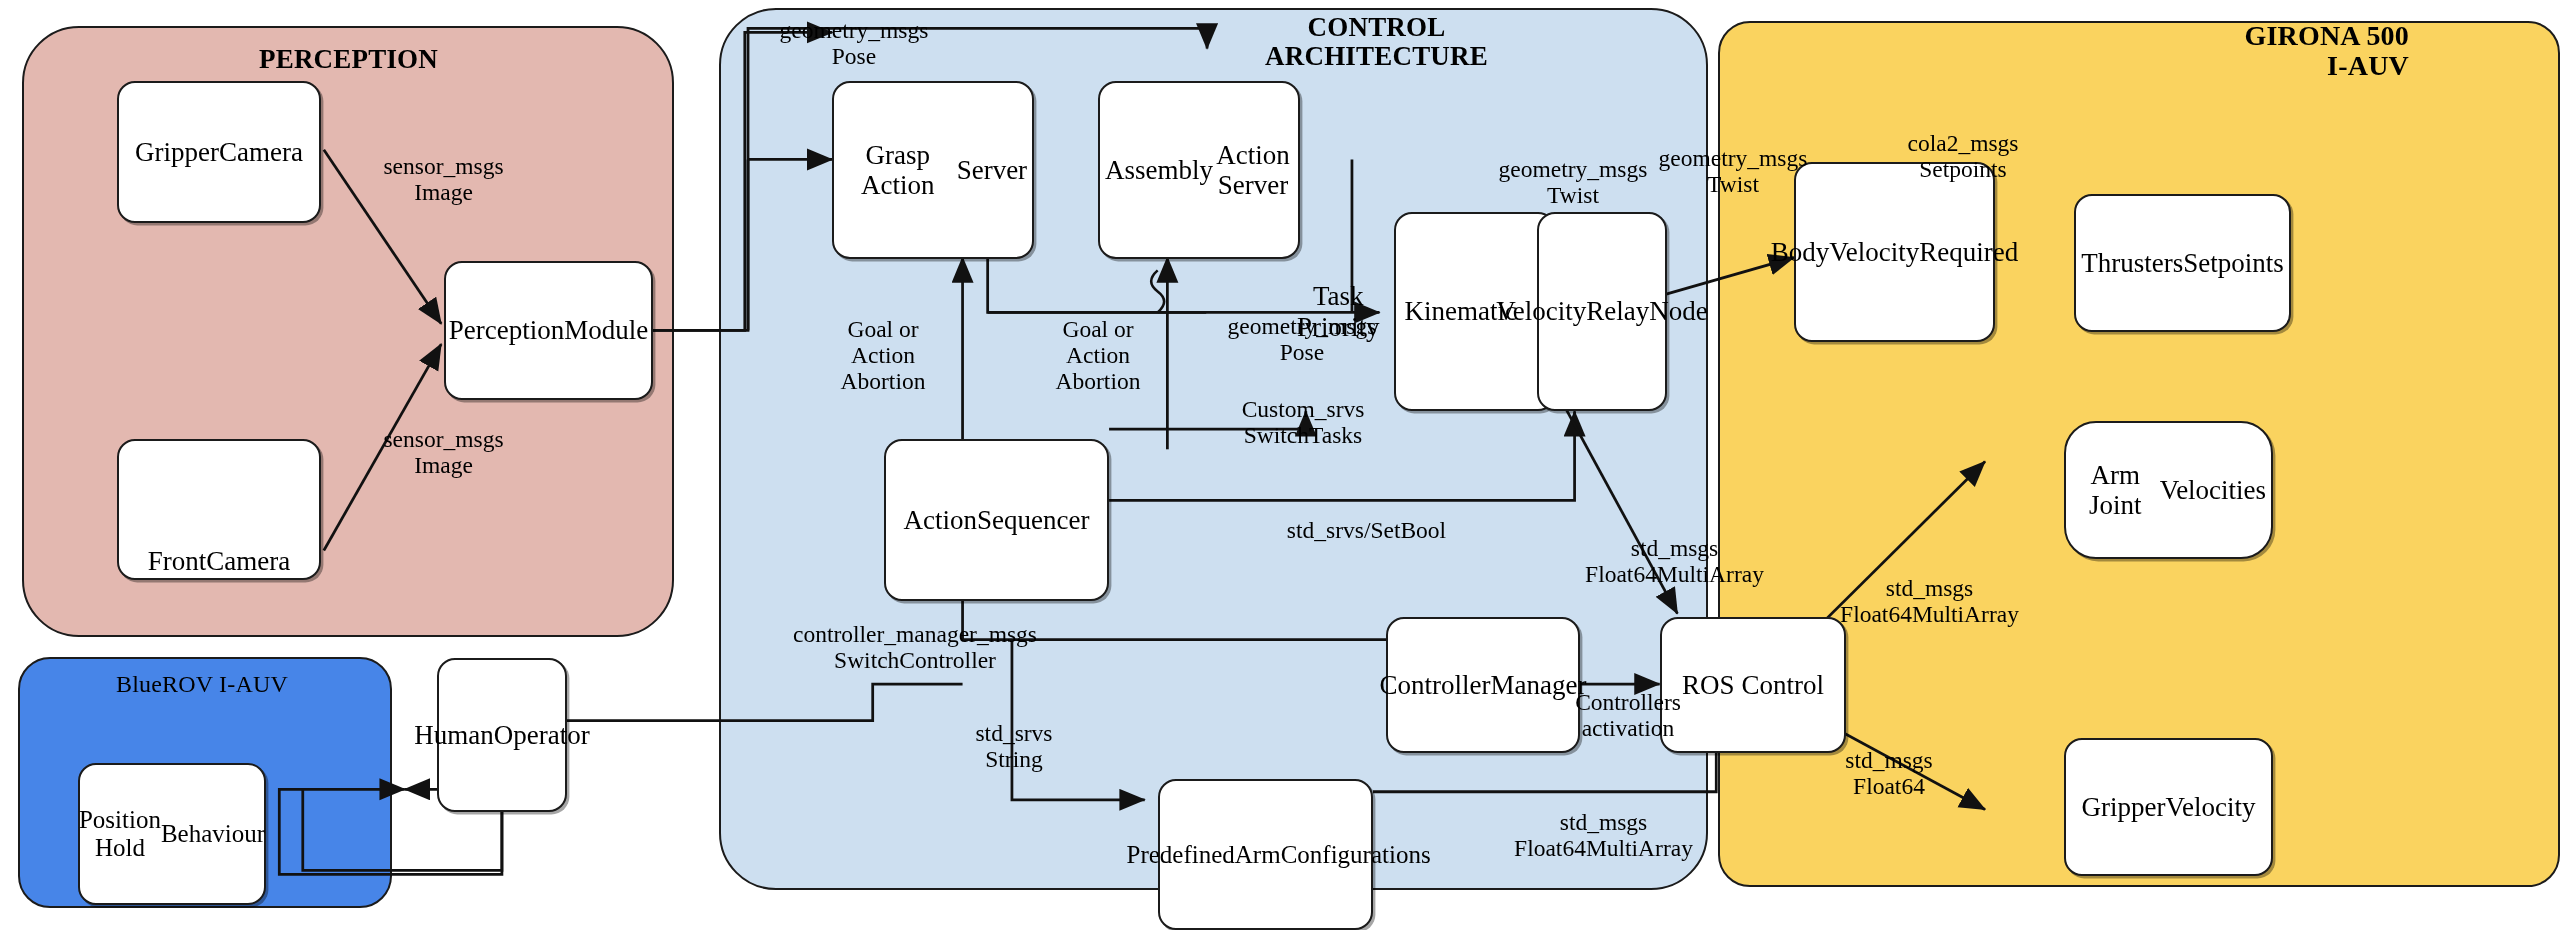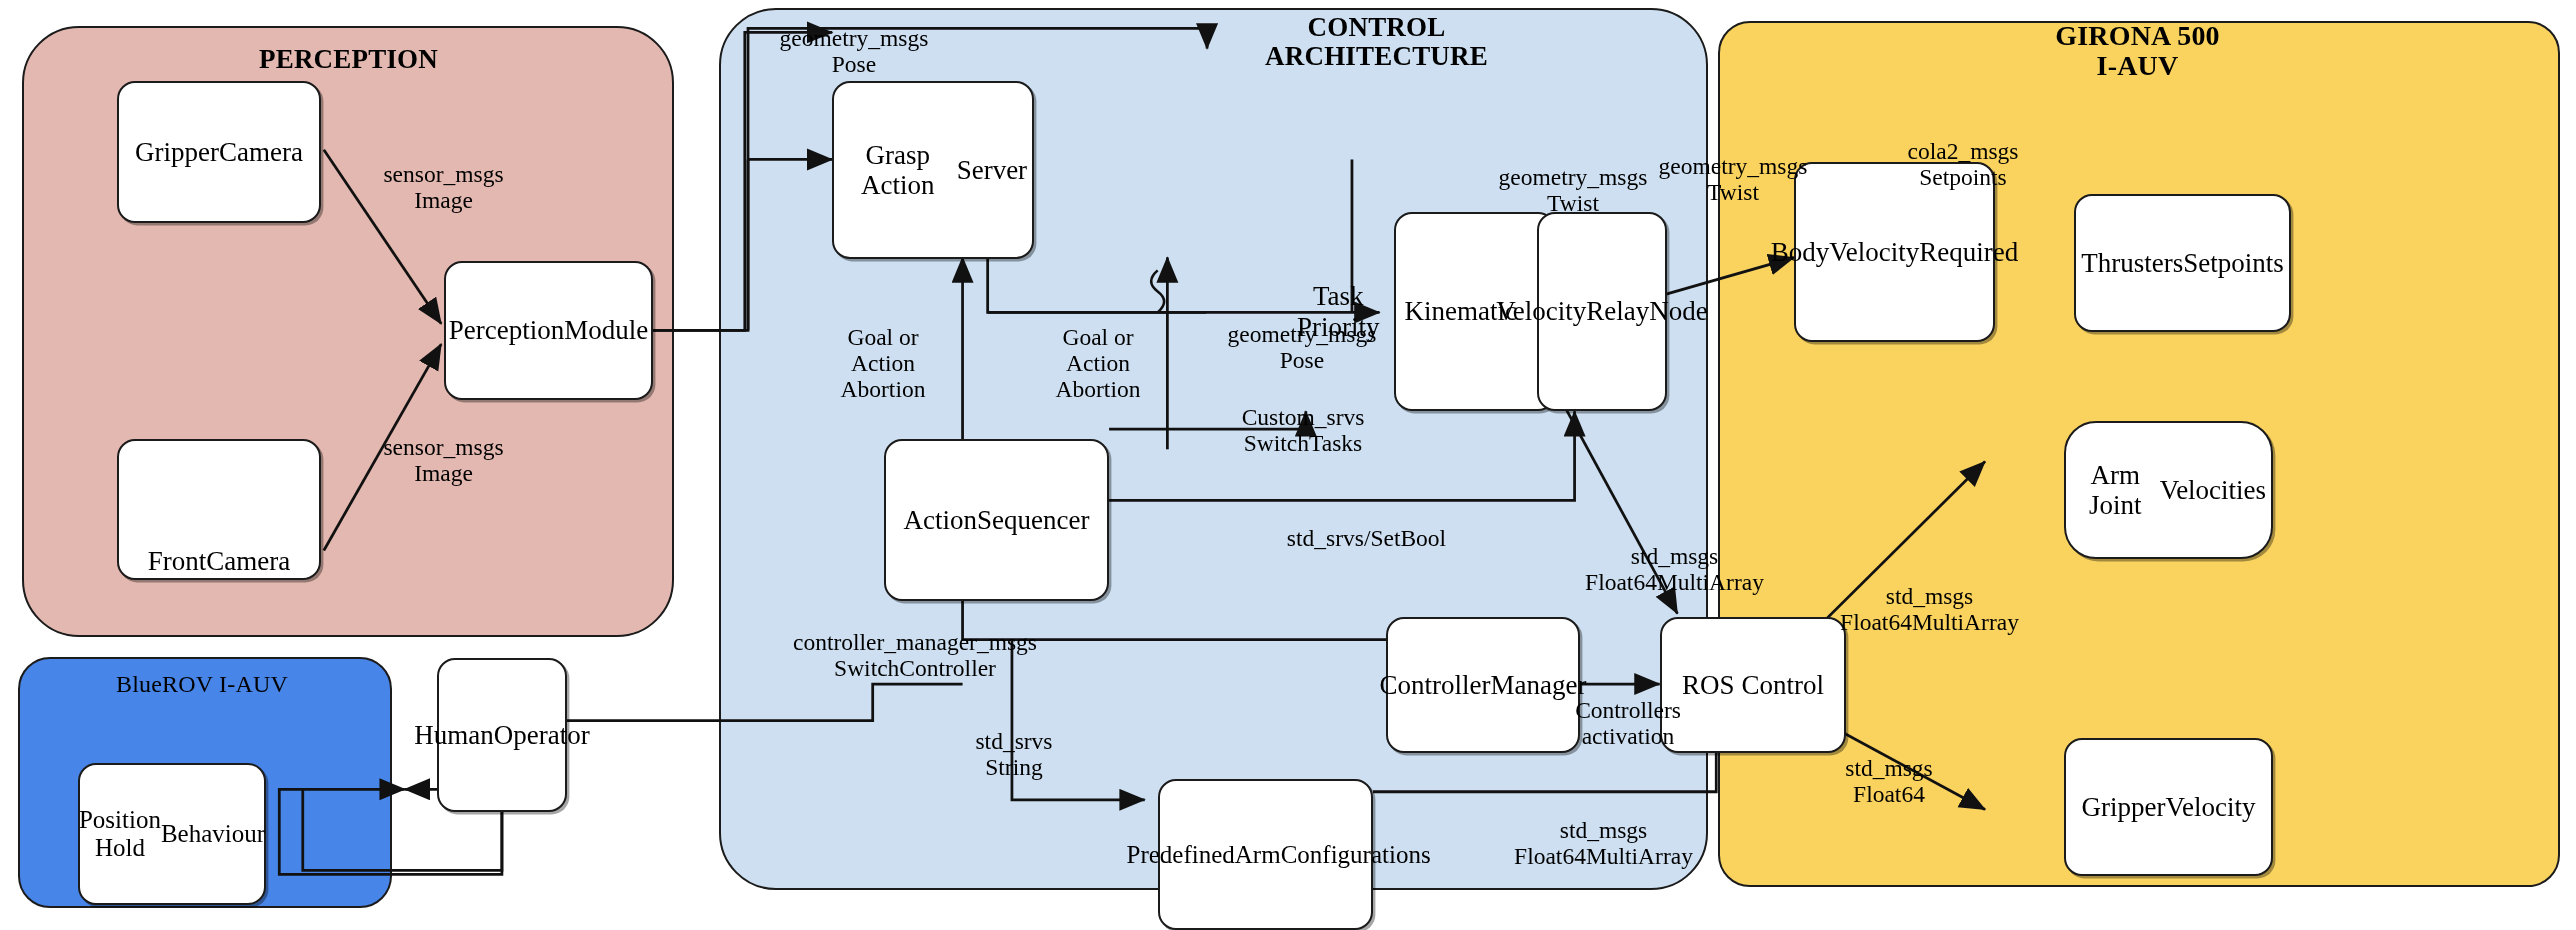--- a/index.html
+++ b/index.html
@@ -17,21 +17,21 @@
            border-radius:18px;box-sizing:border-box;display:flex;align-items:center;
            justify-content:center;text-align:center;color:#000;line-height:1.12;
            padding:1.6px 4.9px;box-shadow:2.4px 2.4px 0 rgba(0,0,0,.35);}
   .edgelabel{position:absolute;text-align:center;color:#000;line-height:1.1;
              white-space:pre-line;}
   .ttl-1{font-size:27px;}
   .ttl-2{font-size:28px;}
   .ttl-3{font-size:24px;}
   .nd{font-size:27px;}
   .nd-sm{font-size:25px;}
-  .lbl{font-size:23.5px;margin-top:8px;}
+  .lbl{font-size:23.5px;}
 </style>
 </head>
 <body>
 
 <div id="root">
 
   <div class="panel panel-perception" style="left:22px;top:26px;width:652px;height:611px;"></div>
 
   <div class="panel panel-control" style="left:719px;top:8px;width:989px;height:882px;"></div>
 
@@ -102,21 +102,21 @@
     </g>
   </svg>
 
   <div class="panel-title ttl-1" style="left:146px;top:45px;width:405px;">PERCEPTION</div>
 
   <div class="panel-title ttl-1" style="left:1150px;top:13px;width:453px;">
     <div>CONTROL</div>
     <div>ARCHITECTURE</div>
   </div>
 
-  <div class="panel-title ttl-2" style="left:1927px;top:21px;width:421px;">
+  <div class="panel-title ttl-2" style="left:1988px;top:21px;width:421px;text-align:right;">
     <div>GIRONA 500</div>
     <div>I-AUV</div>
   </div>
 
   <div class="panel-title ttl-3" style="left:32px;top:672px;width:340px;font-weight:normal;">BlueROV I-AUV</div>
 
   <div class="nodebox nd" style="left:117px;top:81px;width:204px;height:142px;">
       <div>Gripper</div>
       <div>Camera</div>
     </div>
@@ -129,20 +129,24 @@
   <div class="nodebox nd" style="left:444px;top:261px;width:209px;height:139px;">
       <div>Perception</div>
       <div>Module</div>
     </div>
 
   <div class="nodebox nd" style="left:832px;top:81px;width:202px;height:178px;">
       <div>Grasp Action</div>
       <div>Server</div>
     </div>
 
+  <div class="nodebox nd" style="left:1098px;top:81px;width:202px;height:178px;">
+      <div>Assembly</div>
+      <div>Action Server</div>
+    </div>
 
   <div class="nodebox nd" style="left:884px;top:439px;width:225px;height:162px;">
       <div>Action</div>
       <div>Sequencer</div>
     </div>
 
   <div class="nodebox nd" style="left:1394px;top:212px;width:162px;height:199px;gap:25px;">
       <div>Task Priority</div>
       <div>Kinematic</div>
       <div>Controller</div>

